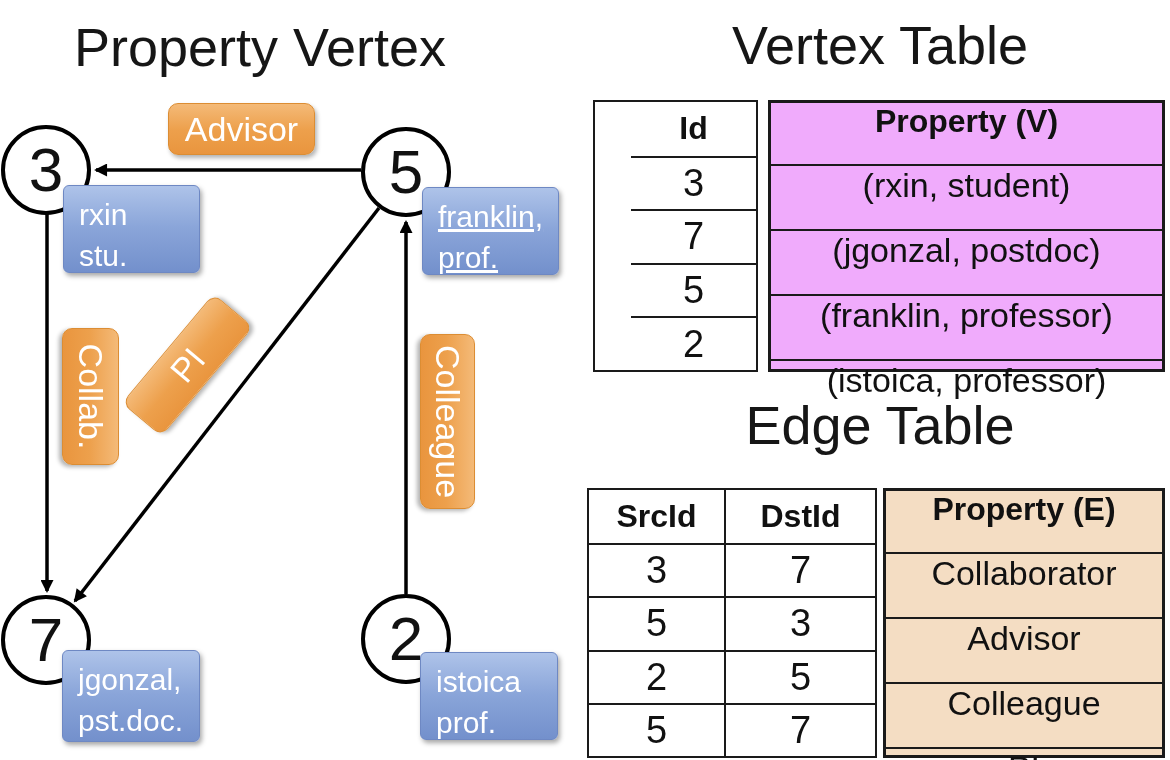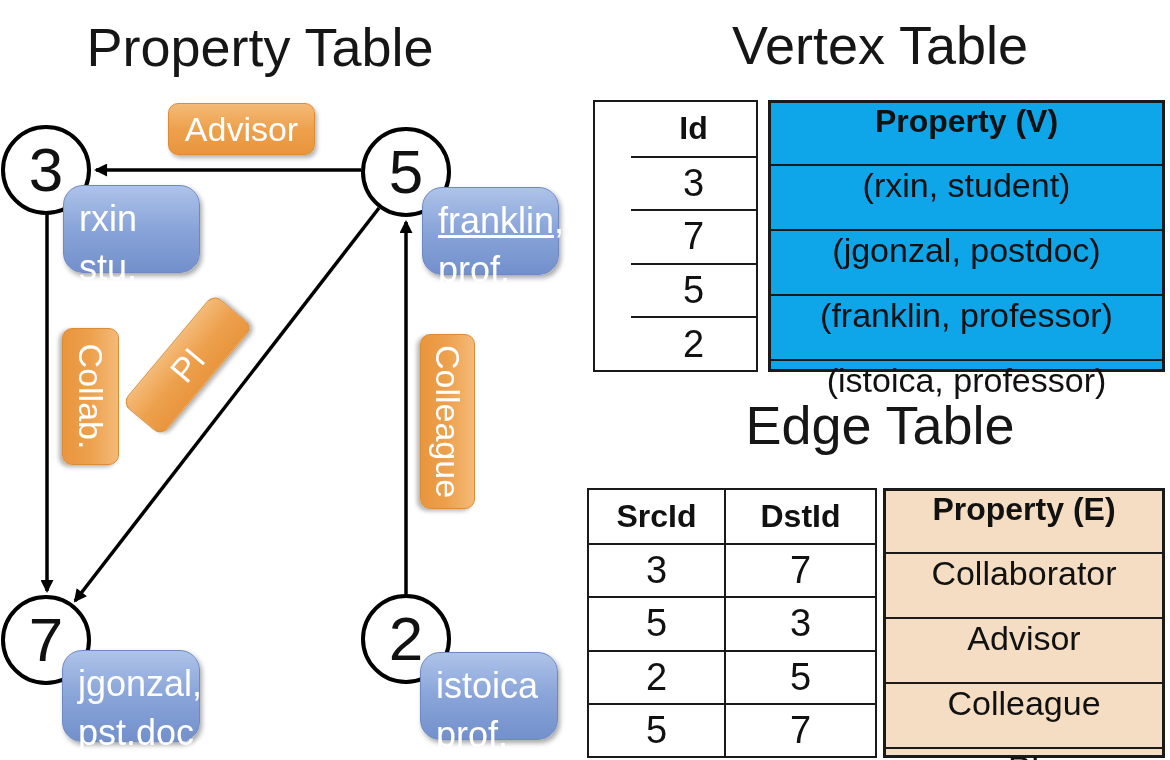--- a/index.html
+++ b/index.html
@@ -13,24 +13,24 @@
   
   #edges{position:absolute;left:0;top:0;width:1170px;height:760px;z-index:1;}
   .node{position:absolute;width:90px;height:90px;box-sizing:border-box;border:4px solid #000;
         border-radius:50%;background:#fff;z-index:2;display:flex;align-items:center;justify-content:center;}
   .node span{font-size:62px;line-height:1;color:#111;}
   #node-3{left:1px;top:125px;}
   #node-5{left:361px;top:127px;}
   #node-7{left:1px;top:595px;}
   #node-2{left:361px;top:594px;}
 
-  .vbox{position:absolute;z-index:3;box-sizing:border-box;border-radius:20px;
+  .vbox{position:absolute;z-index:3;box-sizing:border-box;border-radius:6px;
         background:linear-gradient(180deg,#aec3e9 0%,#8aa5d9 48%,#7390cc 100%);
         border:1px solid #6e88c3;box-shadow:2px 3px 5px rgba(0,0,0,0.35);
-        color:#fff;font-size:36px;line-height:1.35;padding:9px 6px 0 15px;}
+        color:#fff;font-size:30px;line-height:1.35;padding:9px 6px 0 15px;}
   #vbox-rxin{left:63px;top:185px;width:137px;height:88px;}
   #vbox-franklin{left:422px;top:187px;width:137px;height:88px;text-decoration:underline;}
   #vbox-jgonzal{left:62px;top:650px;width:138px;height:92px;}
   #vbox-istoica{left:420px;top:652px;width:138px;height:88px;}
 
   .ebox{position:absolute;z-index:3;box-sizing:border-box;border-radius:10px;
         background:linear-gradient(180deg,#f4ba78 0%,#eda04c 52%,#e9953e 100%);
         border:1px solid #dc8d33;box-shadow:2px 3px 4px rgba(0,0,0,0.3);
         color:#fff;display:flex;align-items:center;justify-content:center;font-size:34px;white-space:nowrap;}
   #ebox-advisor{left:168px;top:103px;width:147px;height:52px;}
@@ -42,33 +42,33 @@
   .tbl{position:absolute;box-sizing:border-box;display:grid;}
   .cell{display:flex;align-items:center;justify-content:center;border-top:2px solid #1a1a1a;
         font-size:38px;color:#111;white-space:nowrap;}
   .cell.first{border-top:none;}
   .cell.hdr{font-weight:bold;font-size:32px;}
   .cell.txt{font-size:34px;margin-top:24px;}
   .colline{border-left:2px solid #1a1a1a;}
 
   #vt-id{left:593px;top:100px;width:165px;height:272px;border:2px solid #1a1a1a;background:#fff;
          grid-template-rows:repeat(5,1fr);padding-left:36px;}
-  #vt-prop{left:768px;top:100px;width:397px;height:272px;border:3px solid #1a1a1a;background:#0ea5e9;
+  #vt-prop{left:768px;top:100px;width:397px;height:272px;border:3px solid #1a1a1a;background:#f0abfc;
          grid-template-rows:repeat(5,1fr);text-align:right;}
   #et-ids{left:587px;top:488px;width:290px;height:270px;border:2px solid #1a1a1a;background:#fff;
          grid-template-columns:135px 1fr;grid-template-rows:repeat(5,1fr);grid-auto-flow:row;}
   #et-prop{left:883px;top:488px;width:282px;height:270px;border:3px solid #1a1a1a;background:#f4ddc3;
          grid-template-rows:repeat(5,1fr);}
 </style>
 </head>
 <body>
 
 <div class="stage">
 
-  <div class="title" id="title-graph">Property Table</div>
+  <div class="title" id="title-graph">Property Vertex</div>
   <div class="title" id="title-vertex">Vertex Table</div>
   <div class="title" id="title-edge">Edge Table</div>
 
   <svg id="edges" viewBox="0 0 1170 760" xmlns="http://www.w3.org/2000/svg">
     <defs>
       <marker id="arrow" viewBox="0 0 10 10" refX="8.5" refY="5" markerWidth="17" markerHeight="13" markerUnits="userSpaceOnUse" orient="auto">
         <path d="M0,0 L10,5 L0,10 Z" fill="#000"></path>
       </marker>
     </defs>
     <line x1="361" y1="170" x2="96" y2="170" stroke="#000" stroke-width="3.5" marker-end="url(#arrow)"></line>

